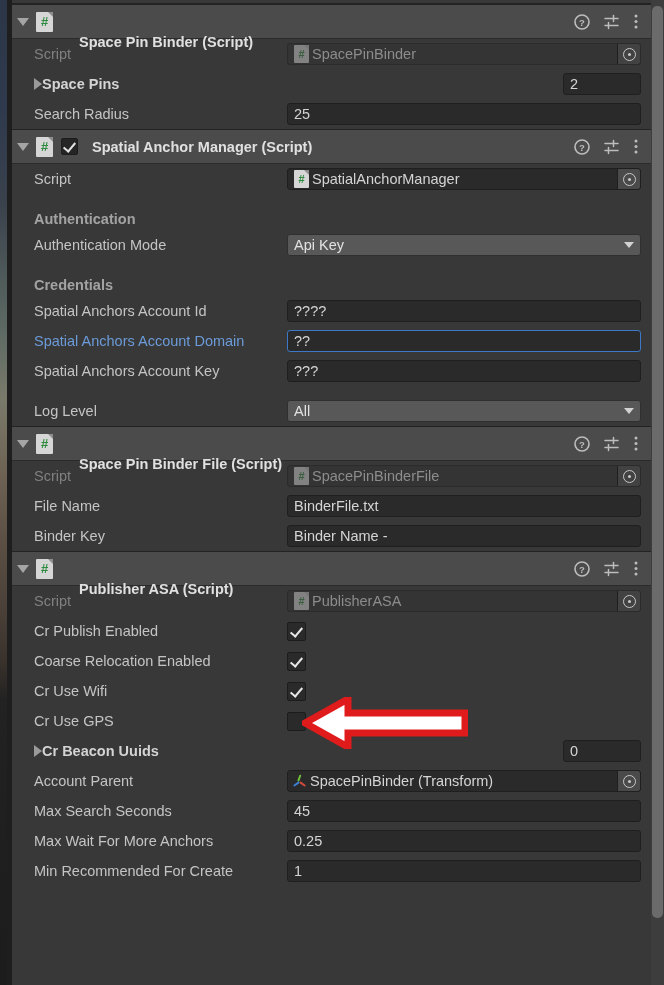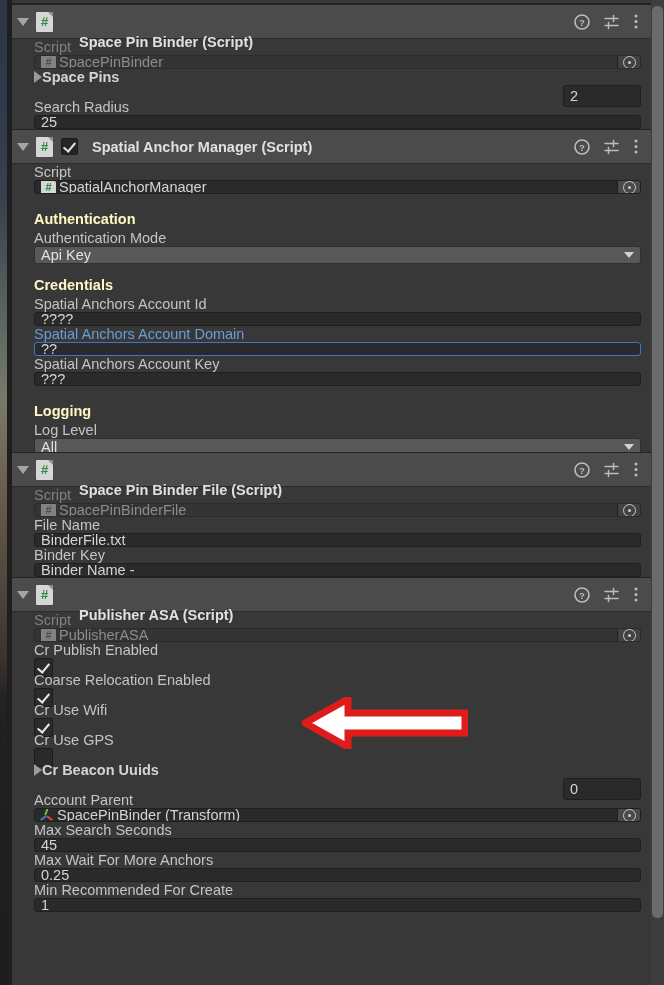--- a/index.html
+++ b/index.html
@@ -141,26 +141,25 @@
     margin-left: auto;
     display: flex; align-items: center;
     gap: 13px;
     padding-right: 12px;
   }
   .icn { display: block; }
 
   
   .comp-body { background: #383838; padding: 0; }
   .row {
-    display: flex; 
+    display: flex; align-items: center;
     height: 30px;
     padding: 0 10px 0 22px;
     box-sizing: border-box;
     position: relative;
-    flex-direction: column;
   }
   .row-label {
     width: 253px;
     flex: 0 0 auto;
     white-space: nowrap;
     overflow: hidden;
     color: #c4c4c4;
     font-size: 14.5px;
   }
   .row-label.dim { color: #808080; }
@@ -242,21 +241,21 @@
     position: absolute; left: 5px; top: 2px;
     width: 5px; height: 10px;
     border-right: 2px solid #e8e8e8;
     border-bottom: 2px solid #e8e8e8;
     transform: rotate(40deg);
   }
 
   .group-header {
     padding: 7px 10px 3px 22px;
     font-weight: bold;
-    color: #fef9c3;
+    color: #a3a3a3;
     font-size: 14.5px;
   }
   .spacer { height: 10px; }
 
   
   .tf-icon { position: relative; width: 15px; height: 15px; flex: 0 0 auto; }
   .tf-icon span { position: absolute; display: block; width: 7px; height: 2.4px; border-radius: 1px; }
   .tf-icon .ax { background: #d44a3c; left: 7px; top: 9px; transform: rotate(35deg); }
   .tf-icon .ay { background: #72c13a; left: 4px; top: 3px; transform: rotate(-70deg); }
   .tf-icon .az { background: #3b7fd4; left: 1px; top: 9px; transform: rotate(-35deg); }
@@ -413,21 +412,20 @@
                <span>??</span>
              </div>
         </div>
         <div class="row">
           <div class="row-label">Spatial Anchors Account Key</div>
           <div class="field">
                <span>???</span>
              </div>
         </div>
         <div class="spacer"></div>
-        <div class="group-header">Logging</div>
         <div class="row">
           <div class="row-label">Log Level</div>
           <div class="dropdown">
                <span>All</span>
                <span class="caret"></span>
              </div>
         </div>
       </div>
       <div class="comp-header no-check">
         <div class="foldout">

